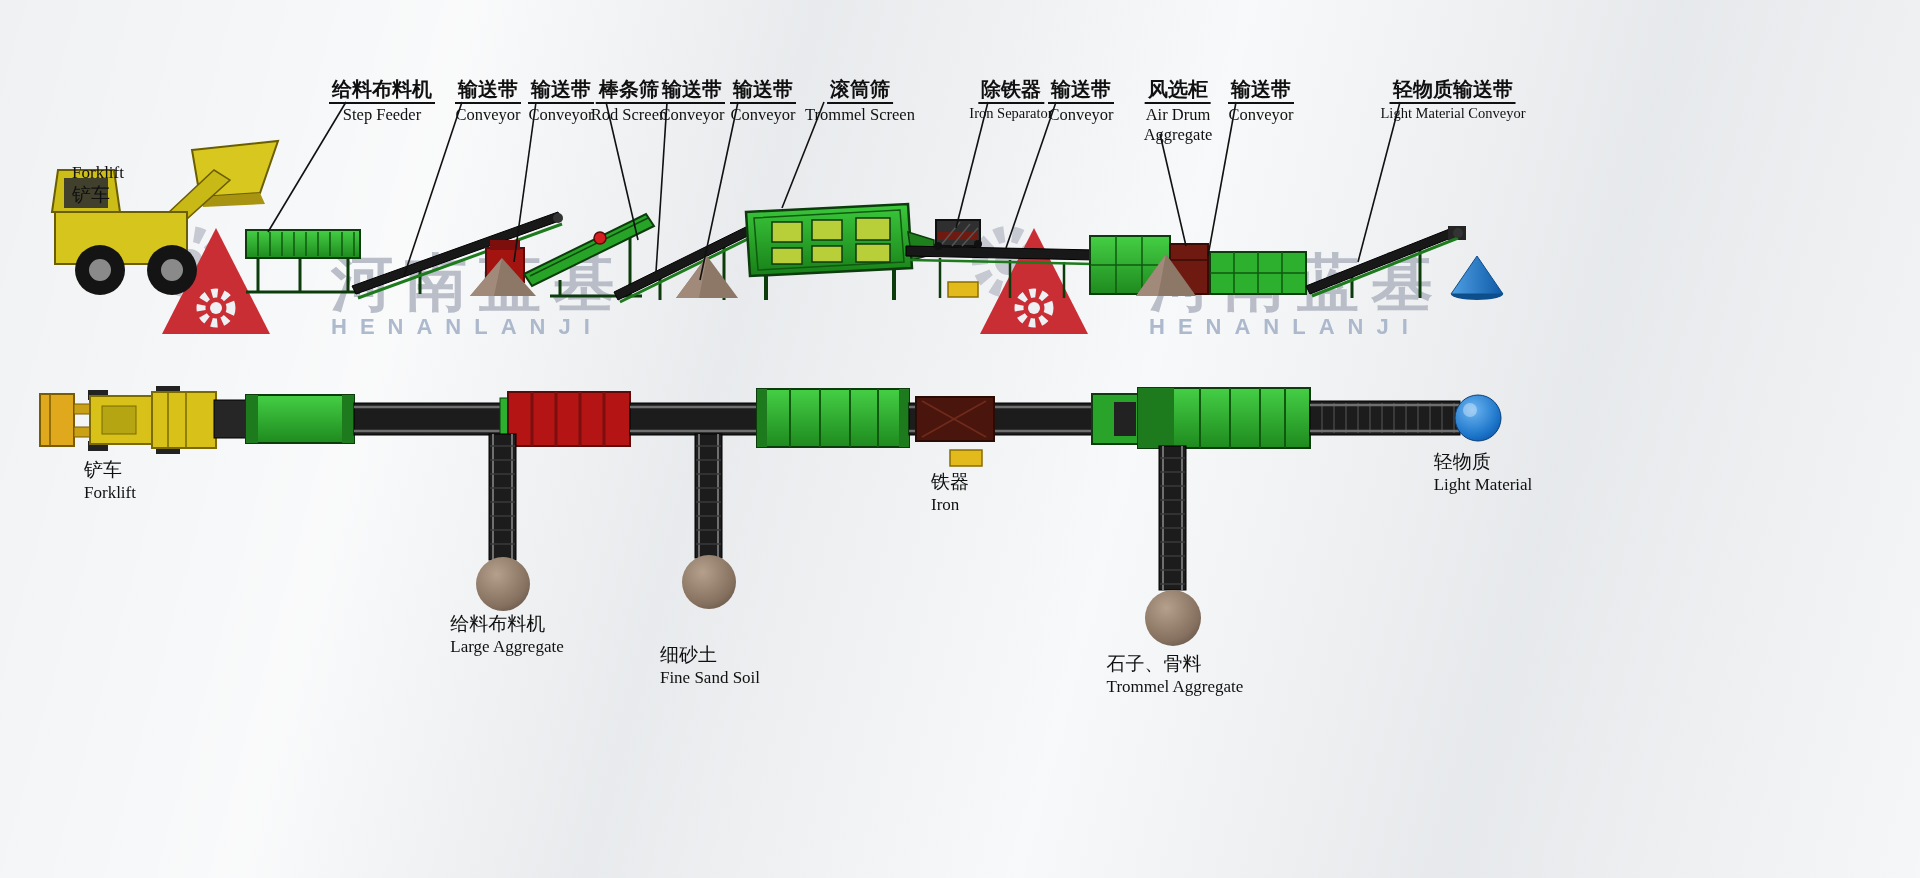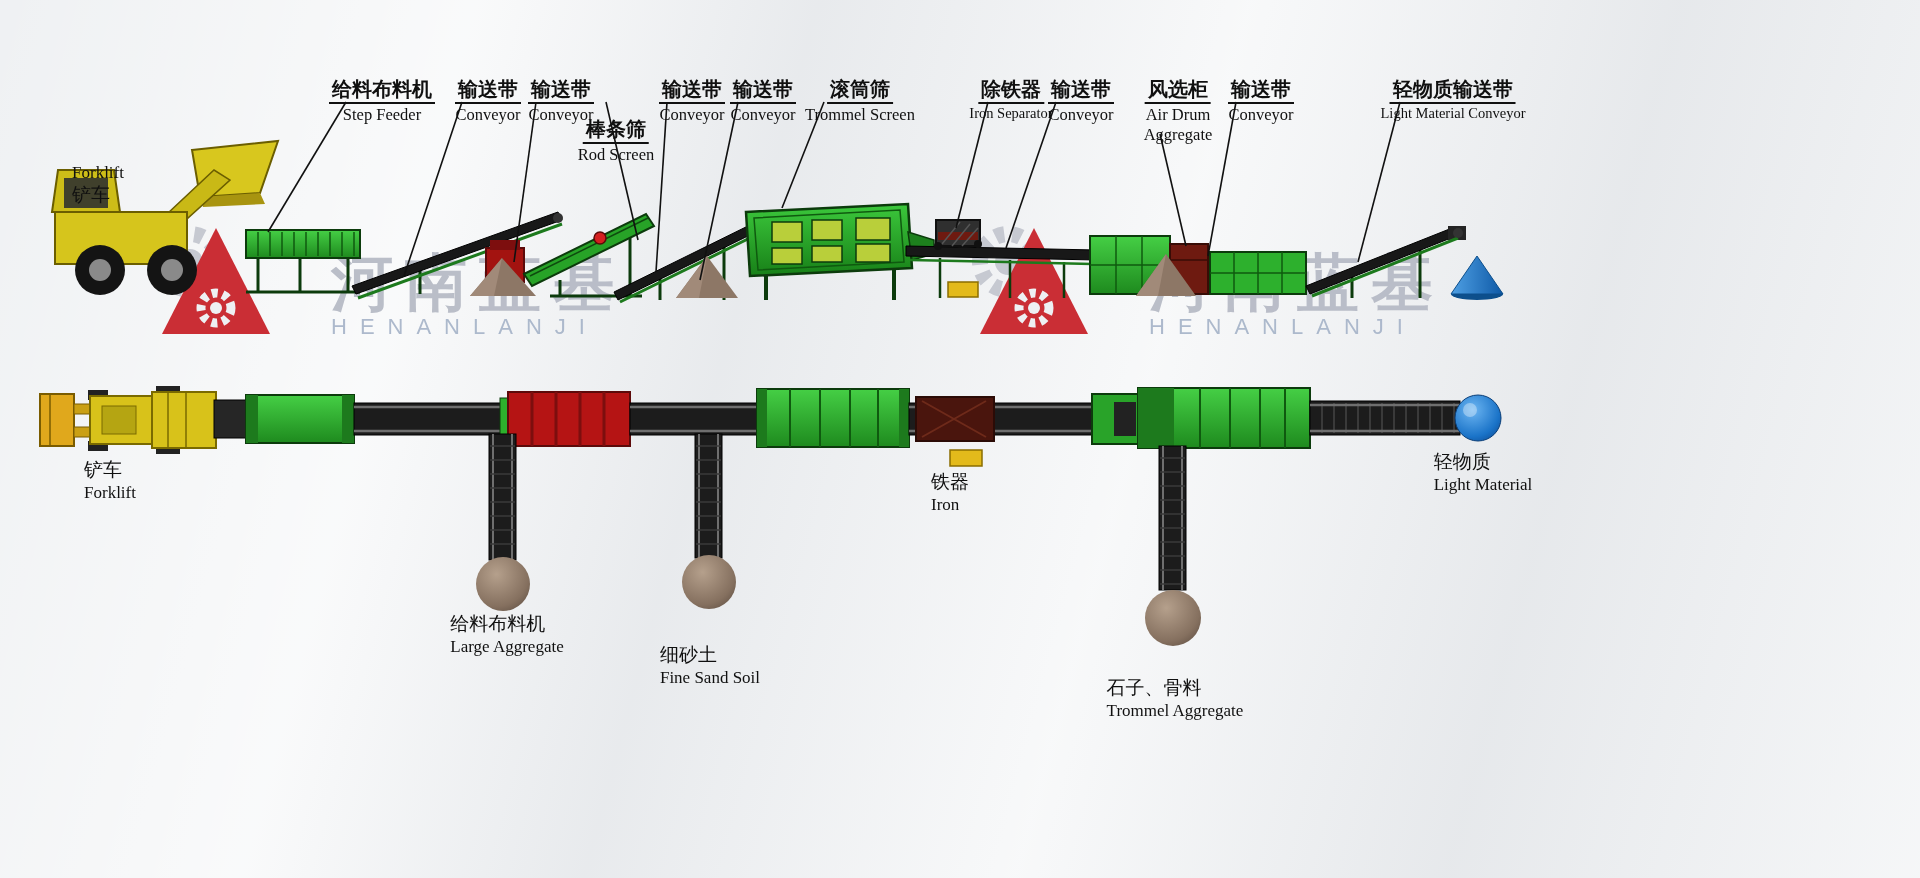--- a/index.html
+++ b/index.html
@@ -9,21 +9,21 @@
     background:
       linear-gradient(105deg, rgba(255,255,255,0) 0%, rgba(255,255,255,.65) 22%,
         rgba(40,50,70,.035) 38%, rgba(255,255,255,.55) 58%,
         rgba(40,50,70,.045) 78%, rgba(255,255,255,.4) 100%),
       #eff1f3;
   }
   
   .watermark{position:absolute;display:flex;align-items:flex-end;gap:55px;z-index:1;opacity:.95;}
   .wm-text{display:flex;flex-direction:column;align-items:flex-start;}
   .wm-zh{font-size:62px;font-weight:bold;color:#b7bbc6;letter-spacing:12px;line-height:1;white-space:nowrap;}
-  .wm-en{font-family:"Liberation Sans","DejaVu Sans",sans-serif;font-size:22px;font-weight:normal;
+  .wm-en{font-family:"Liberation Sans","DejaVu Sans",sans-serif;font-size:22px;font-weight:bold;
          color:#a9b6ca;letter-spacing:13px;margin-top:0;white-space:nowrap;}
   
   .art{position:absolute;left:0;top:0;z-index:2;}
   
   .top-label{position:absolute;transform:translateX(-50%);text-align:center;z-index:3;white-space:nowrap;}
   .top-label .zh{display:inline-block;font-size:20px;font-weight:bold;color:#101010;
                  border-bottom:2px solid #111;padding:0 3px 1px;line-height:1.15;}
   .top-label .en{font-size:16.5px;color:#101010;margin-top:2px;line-height:1.1;}
   .top-label .en-small{font-size:14.5px;}
   .free-label{position:absolute;transform:translateX(-50%);text-align:left;z-index:3;white-space:nowrap;color:#101010;}
@@ -318,21 +318,21 @@
     <div class="en">Step Feeder</div>
   </div>
   <div class="top-label" style="left:488px;top:78px;">
     <div class="zh">输送带</div>
     <div class="en">Conveyor</div>
   </div>
   <div class="top-label" style="left:561px;top:78px;">
     <div class="zh">输送带</div>
     <div class="en">Conveyor</div>
   </div>
-  <div class="top-label" style="left:616px;top:78px;margin-top:40px;">
+  <div class="top-label" style="left:629px;top:78px;">
     <div class="zh">棒条筛</div>
     <div class="en">Rod Screen</div>
   </div>
   <div class="top-label" style="left:692px;top:78px;">
     <div class="zh">输送带</div>
     <div class="en">Conveyor</div>
   </div>
   <div class="top-label" style="left:763px;top:78px;">
     <div class="zh">输送带</div>
     <div class="en">Conveyor</div>
@@ -372,21 +372,21 @@
     <div class="en">Iron</div>
   </div>
   <div class="free-label" style="left:507px;top:612px;">
     <div class="zh">给料布料机</div>
     <div class="en">Large Aggregate</div>
   </div>
   <div class="free-label" style="left:710px;top:610px;margin-top:33px;">
     <div class="zh">细砂土</div>
     <div class="en">Fine Sand Soil</div>
   </div>
-  <div class="free-label" style="left:1175px;top:676px;">
+  <div class="free-label" style="left:1175px;top:652px;">
     <div class="zh">石子、骨料</div>
     <div class="en">Trommel Aggregate</div>
   </div>
   <div class="free-label" style="left:1483px;top:450px;">
     <div class="zh">轻物质</div>
     <div class="en">Light Material</div>
   </div>
 
 </div>
 

